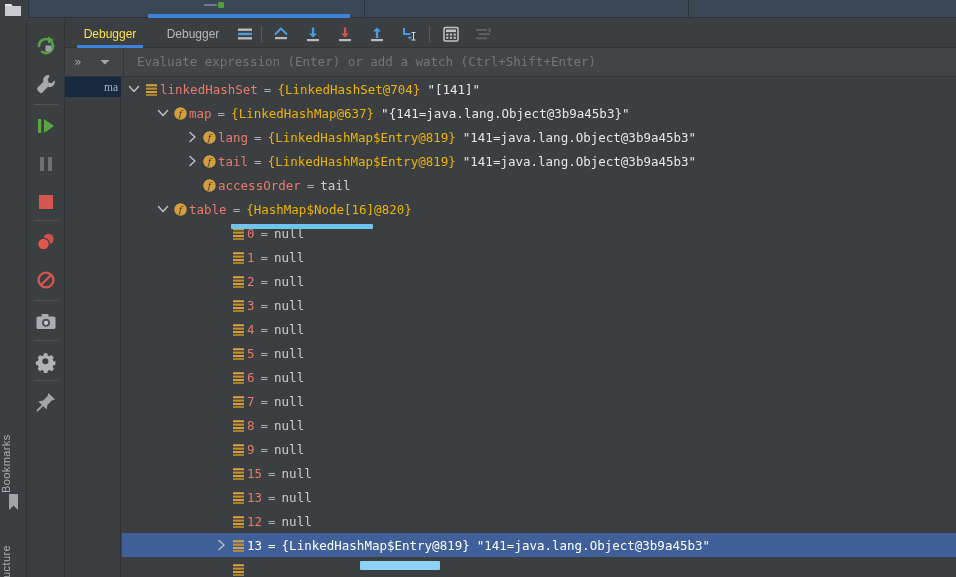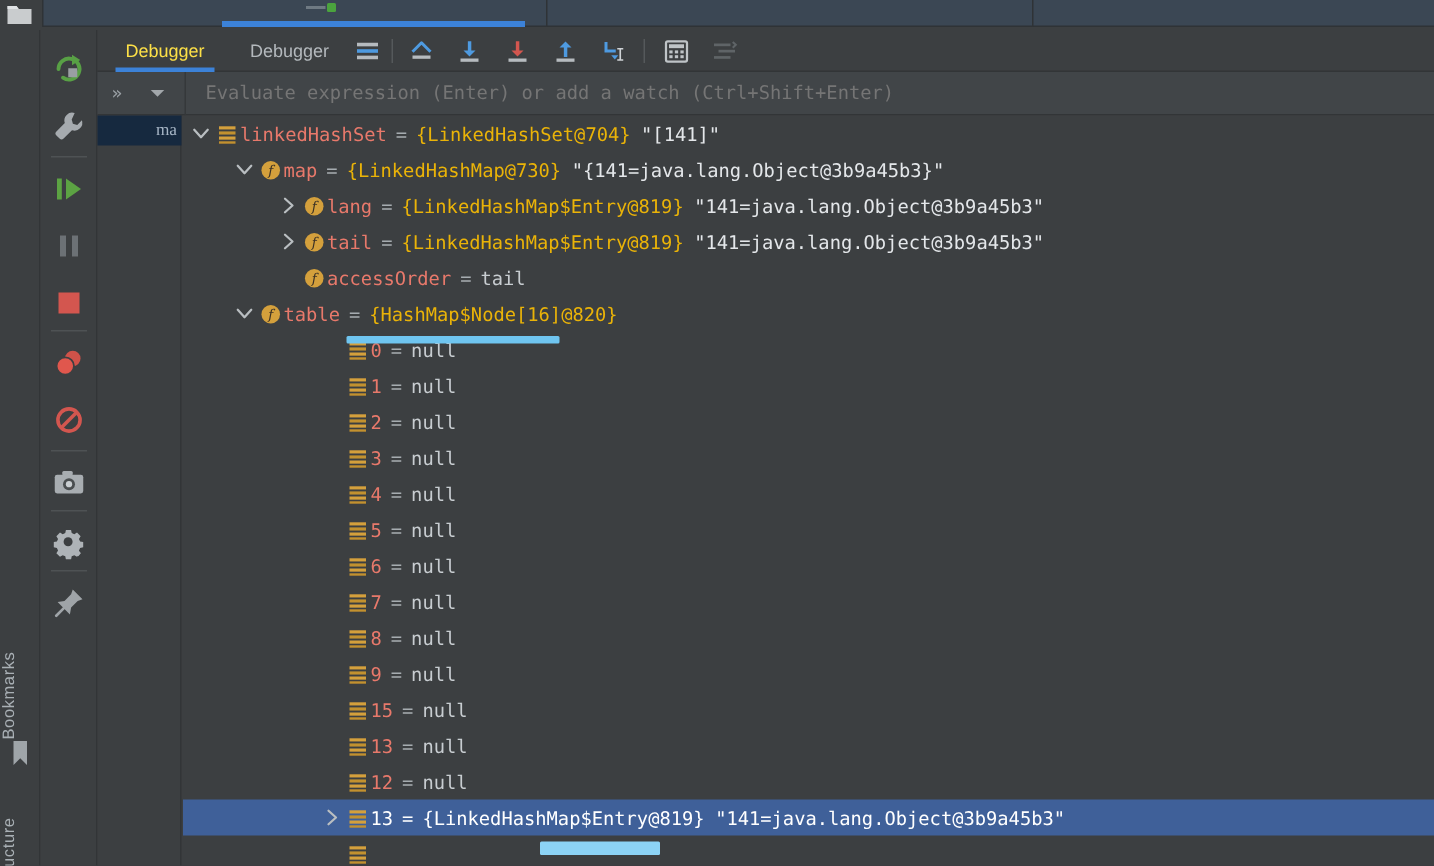--- a/index.html
+++ b/index.html
@@ -393,21 +393,21 @@
           </svg>
         </span>
         <span class="ic">
           <svg width="15" height="15" viewBox="0 0 15 15">
             <circle cx="7.5" cy="7.5" r="6.2" fill="#d4a03c"></circle>
             <text x="7.5" y="10.8" font-family="DejaVu Serif, serif" font-size="9" font-style="italic" fill="#3c3226" text-anchor="middle">f</text>
           </svg>
         </span>
         <span class="name">map</span>
         <span class="eq">=</span>
-        <span class="type">{LinkedHashMap@730}</span>
+        <span class="type">{LinkedHashMap@637}</span>
         <span class="val">"{141=java.lang.Object@3b9a45b3}"</span>
       </div>
       <div class="row" style="top: 48px;">
         <span style="display: inline-block; width: 62px; min-width: 62px;"></span>
         <span class="arrow">
           <svg width="14" height="14" viewBox="0 0 14 14">
             <path d="M5 2.5 L10 7 L5 11.5" fill="none" stroke="#b9bec1" stroke-width="1.5" stroke-linecap="round" stroke-linejoin="round"></path>
           </svg>
         </span>
         <span class="ic">

